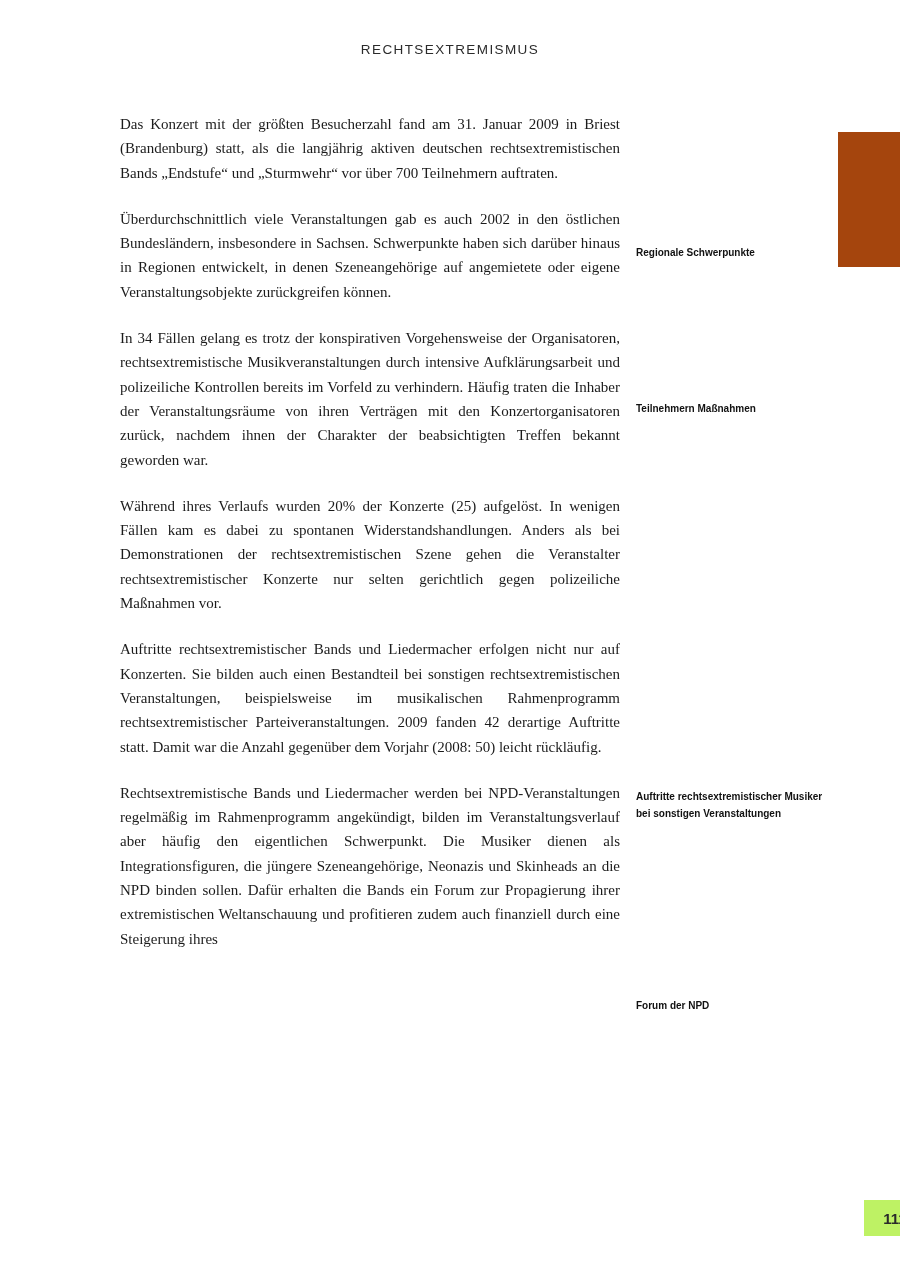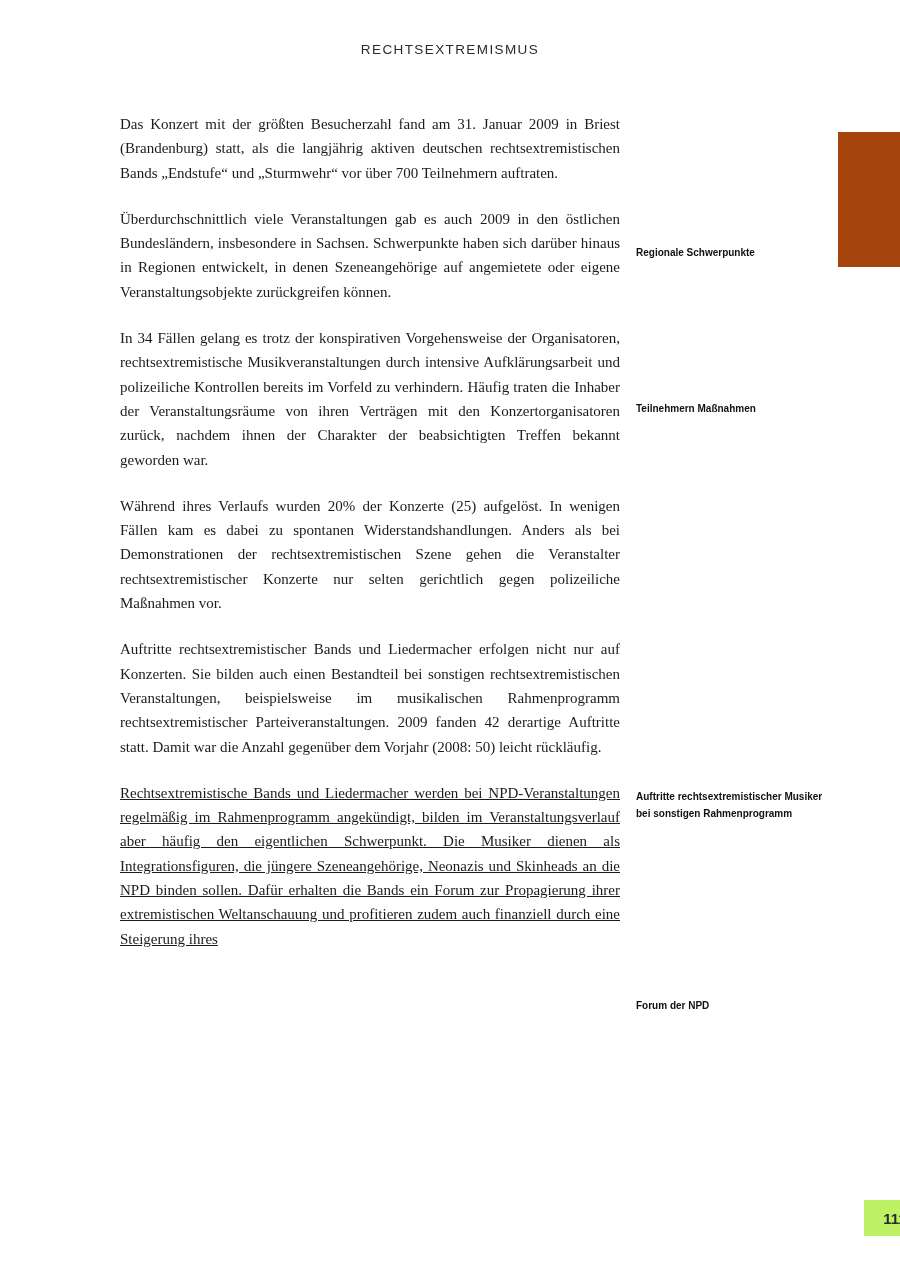--- a/index.html
+++ b/index.html
@@ -49,21 +49,20 @@
     font-size: 15px;
     line-height: 1.62;
     text-align: justify;
     text-justify: inter-word;
     margin: 0 0 22px 0;
     hyphens: manual;
     color: #1b1b1b;
   }
   .para:last-child {
     margin-bottom: 0;
-    text-decoration: underline;
   }
   .margin-col {
     position: absolute;
     left: 636px;
     top: 112px;
     width: 200px;
   }
   .margin-note {
     position: absolute;
     font-family: "Liberation Sans", sans-serif;
@@ -95,31 +94,31 @@
 <body>
 
 <div class="page">
 
   <div class="running-head">RECHTSEXTREMISMUS</div>
 
   <div class="tab-marker"></div>
 
   <div class="body-col">
     <p class="para">Das Konzert mit der größten Besucherzahl fand am 31. Januar 2009 in Briest (Brandenburg) statt, als die langjährig aktiven deutschen rechtsextremistischen Bands „Endstufe“ und „Sturmwehr“ vor über 700 Teilnehmern auftraten.</p>
-    <p class="para">Überdurchschnittlich viele Veranstaltungen gab es auch 2009 in den östlichen Bundesländern, insbesondere in Sachsen. Schwerpunkte haben sich darüber hinaus in Regionen entwickelt, in denen Szeneangehörige auf angemietete oder eigene Veranstaltungsobjekte zurückgreifen können.</p>
+    <p class="para">Überdurchschnittlich viele Veranstaltungen gab es auch 2002 in den östlichen Bundesländern, insbesondere in Sachsen. Schwerpunkte haben sich darüber hinaus in Regionen entwickelt, in denen Szeneangehörige auf angemietete oder eigene Veranstaltungsobjekte zurückgreifen können.</p>
     <p class="para">In 34 Fällen gelang es trotz der konspirativen Vorgehensweise der Organisatoren, rechtsextremistische Musikveranstaltungen durch intensive Aufklärungsarbeit und polizeiliche Kontrollen bereits im Vorfeld zu verhindern. Häufig traten die Inhaber der Veranstaltungsräume von ihren Verträgen mit den Konzertorganisatoren zurück, nachdem ihnen der Charakter der beabsichtigten Treffen bekannt geworden war.</p>
     <p class="para">Während ihres Verlaufs wurden 20% der Konzerte (25) aufgelöst. In wenigen Fällen kam es dabei zu spontanen Widerstandshandlungen. Anders als bei Demonstrationen der rechtsextremistischen Szene gehen die Veranstalter rechtsextremistischer Konzerte nur selten gerichtlich gegen polizeiliche Maßnahmen vor.</p>
     <p class="para">Auftritte rechtsextremistischer Bands und Liedermacher erfolgen nicht nur auf Konzerten. Sie bilden auch einen Bestandteil bei sonstigen rechtsextremistischen Veranstaltungen, beispielsweise im musikalischen Rahmenprogramm rechtsextremistischer Parteiveranstaltungen. 2009 fanden 42 derartige Auftritte statt. Damit war die Anzahl gegenüber dem Vorjahr (2008: 50) leicht rückläufig.</p>
     <p class="para">Rechtsextremistische Bands und Liedermacher werden bei NPD-Veranstaltungen regelmäßig im Rahmenprogramm angekündigt, bilden im Veranstaltungsverlauf aber häufig den eigentlichen Schwerpunkt. Die Musiker dienen als Integrationsfiguren, die jüngere Szeneangehörige, Neonazis und Skinheads an die NPD binden sollen. Dafür erhalten die Bands ein Forum zur Propagierung ihrer extremistischen Weltanschauung und profitieren zudem auch finanziell durch eine Steigerung ihres</p>
   </div>
 
   <div class="margin-col">
     <div class="margin-note" style="top:132px">Regionale Schwerpunkte</div>
     <div class="margin-note" style="top:288px">Teilnehmern Maßnahmen</div>
-    <div class="margin-note" style="top:676px">Auftritte rechtsextremistischer Musiker bei sonstigen Rahmenprogramm</div>
+    <div class="margin-note" style="top:676px">Auftritte rechtsextremistischer Musiker bei sonstigen Veranstaltungen</div>
     <div class="margin-note" style="top:885px">Forum der NPD</div>
   </div>
 
   <div class="page-number-box">
     <span class="page-number">111</span>
   </div>
 
 </div>
 
 </body></html>

